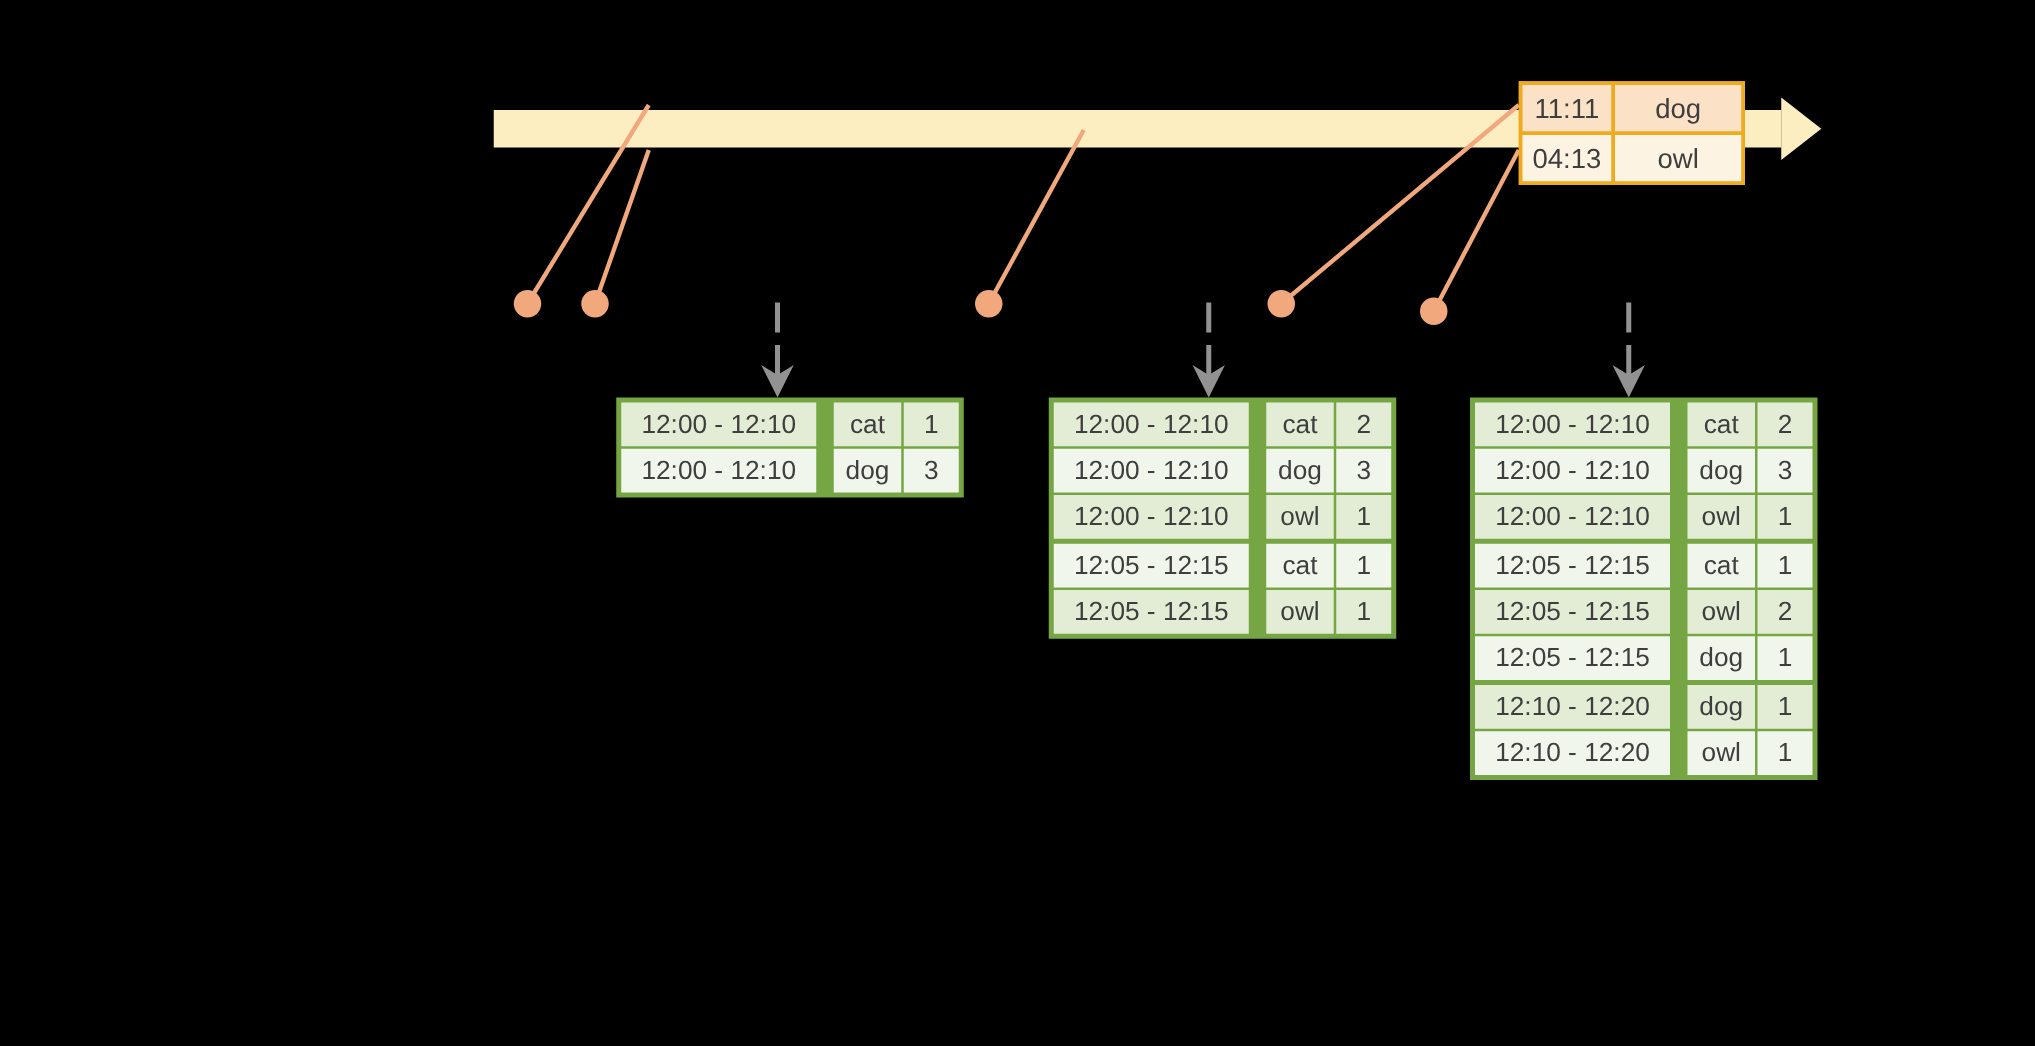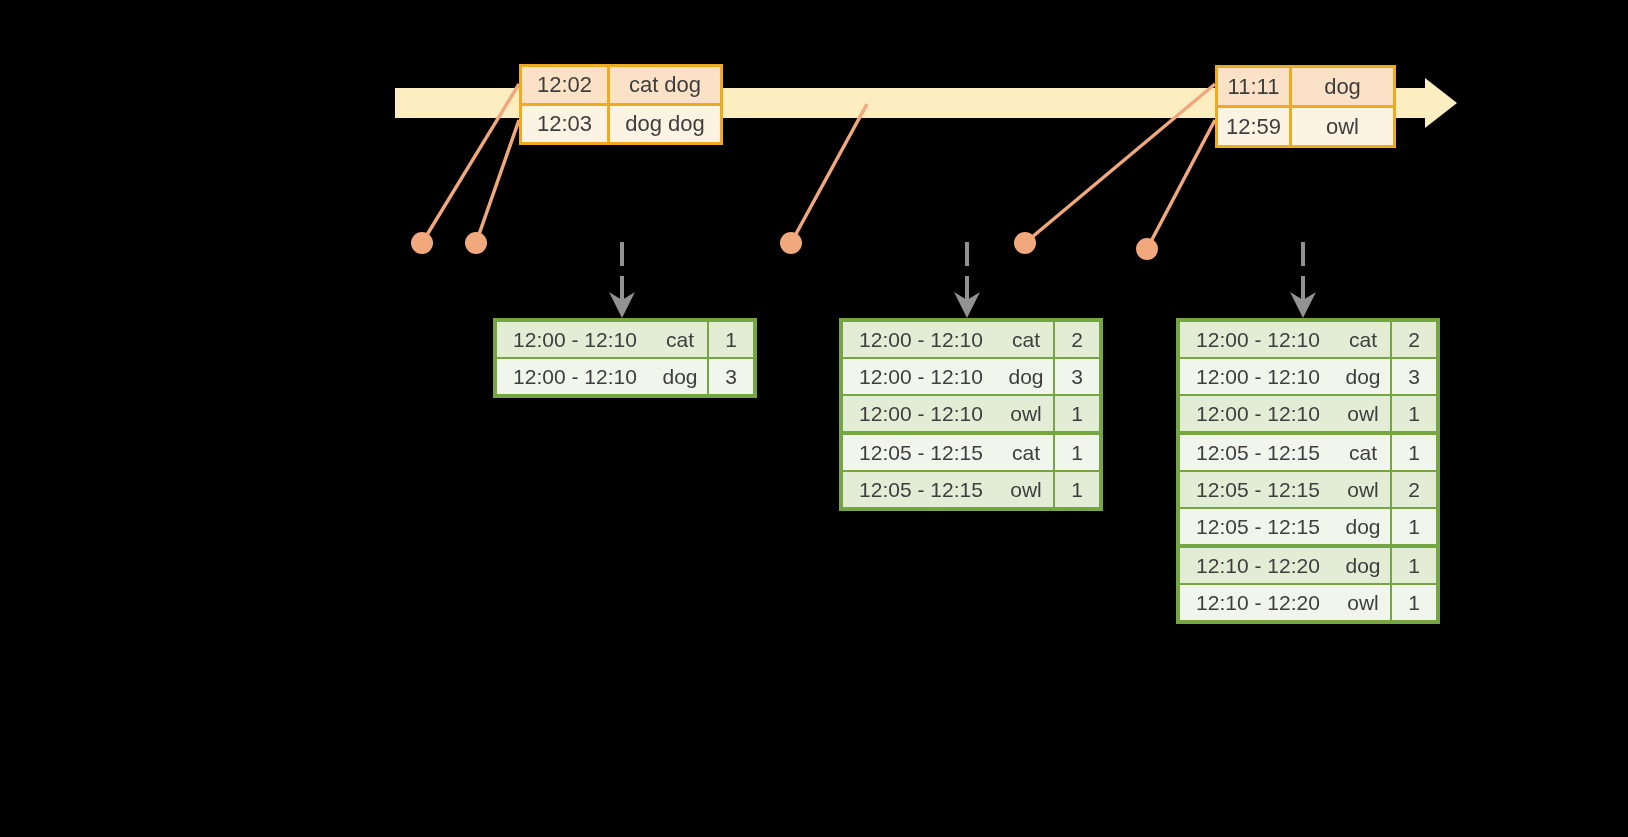--- a/index.html
+++ b/index.html
@@ -19,21 +19,21 @@
   .peach-light{background:var(--c-peach_light,#fdf3e2);}
 
   
   .rtable{position:absolute;background:var(--c-green,#76a644);padding:4px;z-index:2;}
   .rrow{display:flex;}
   .rrow + .rrow{margin-top:2px;}
   .rrow.gsep{margin-top:4px;}
   .rrow .rcell{height:35px;line-height:35px;text-align:center;
           font-size:21px;color:var(--c-text,#3e3e3e);}
   .rcell.win{width:156px;}
-  .rcell.word{width:54px;margin-left:0;}
+  .rcell.word{width:54px;margin-left:14px;}
   .rcell.cnt{width:44px;margin-left:2px;}
   .row-dark .rcell{background:var(--c-green_row_dark,#e3edd6);}
   .row-light .rcell{background:var(--c-green_row_light,#f1f6ec);}
   .rt-1{left:493px;top:318px;}
   .rt-2{left:839px;top:318px;}
   .rt-3{left:1176px;top:318px;}
 </style>
 </head>
 <body>
 
@@ -63,32 +63,26 @@
     <g>
       <line x1="622" y1="242" x2="622" y2="300" stroke="#929292" stroke-width="4" stroke-dasharray="24 10"></line>
       <path d="M 609 292 L 622 318 L 635 292 L 622 300 Z" fill="#929292"></path>
       <line x1="967" y1="242" x2="967" y2="300" stroke="#929292" stroke-width="4" stroke-dasharray="24 10"></line>
       <path d="M 954 292 L 967 318 L 980 292 L 967 300 Z" fill="#929292"></path>
       <line x1="1303" y1="242" x2="1303" y2="300" stroke="#929292" stroke-width="4" stroke-dasharray="24 10"></line>
       <path d="M 1290 292 L 1303 318 L 1316 292 L 1303 300 Z" fill="#929292"></path>
     </g>
   </svg>
 
-  <div class="etable et-a">
-    <div class="cell peach-dark">12:02</div>
-    <div class="cell peach-dark">cat dog</div>
-    <div class="cell peach-light">12:03</div>
-    <div class="cell peach-light">dog dog</div>
-  </div>
 
 
   <div class="etable et-c">
     <div class="cell peach-dark">11:11</div>
     <div class="cell peach-dark">dog</div>
-    <div class="cell peach-light">12:59</div>
+    <div class="cell peach-light">04:13</div>
     <div class="cell peach-light">owl</div>
   </div>
 
   <div class="rtable rt-1">
     <div class="rrow row-dark">
       <div class="rcell win">12:00 - 12:10</div>
       <div class="rcell word">cat</div>
       <div class="rcell cnt">1</div>
     </div>
     <div class="rrow row-light">

